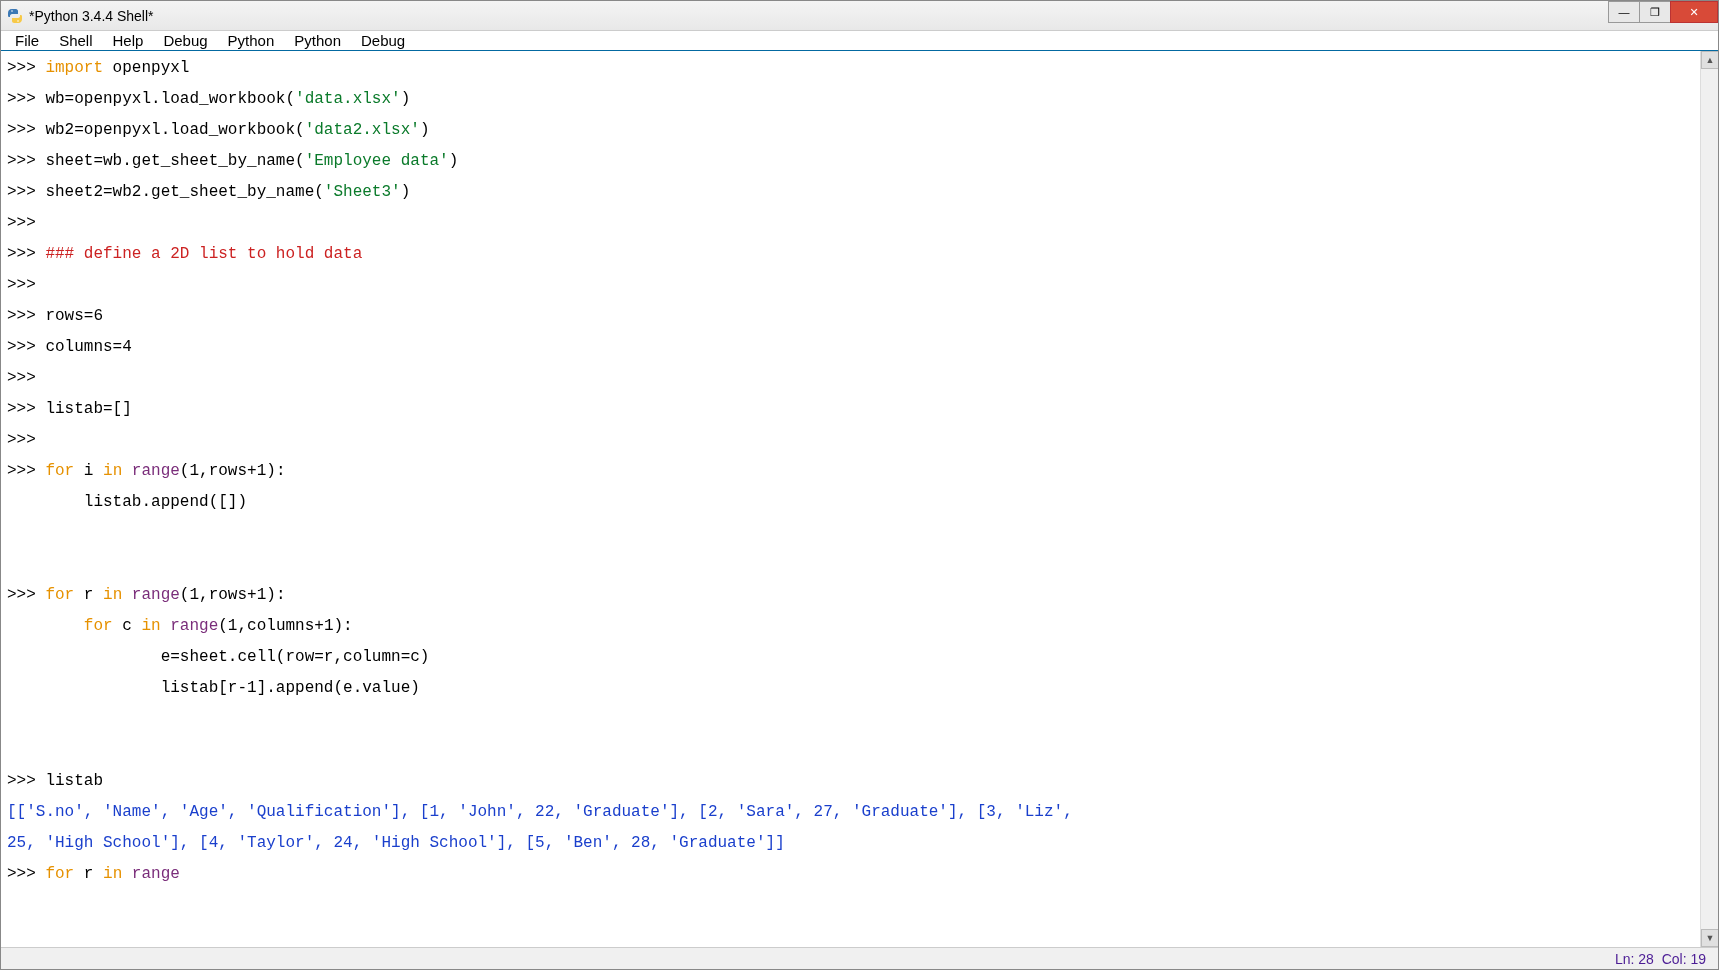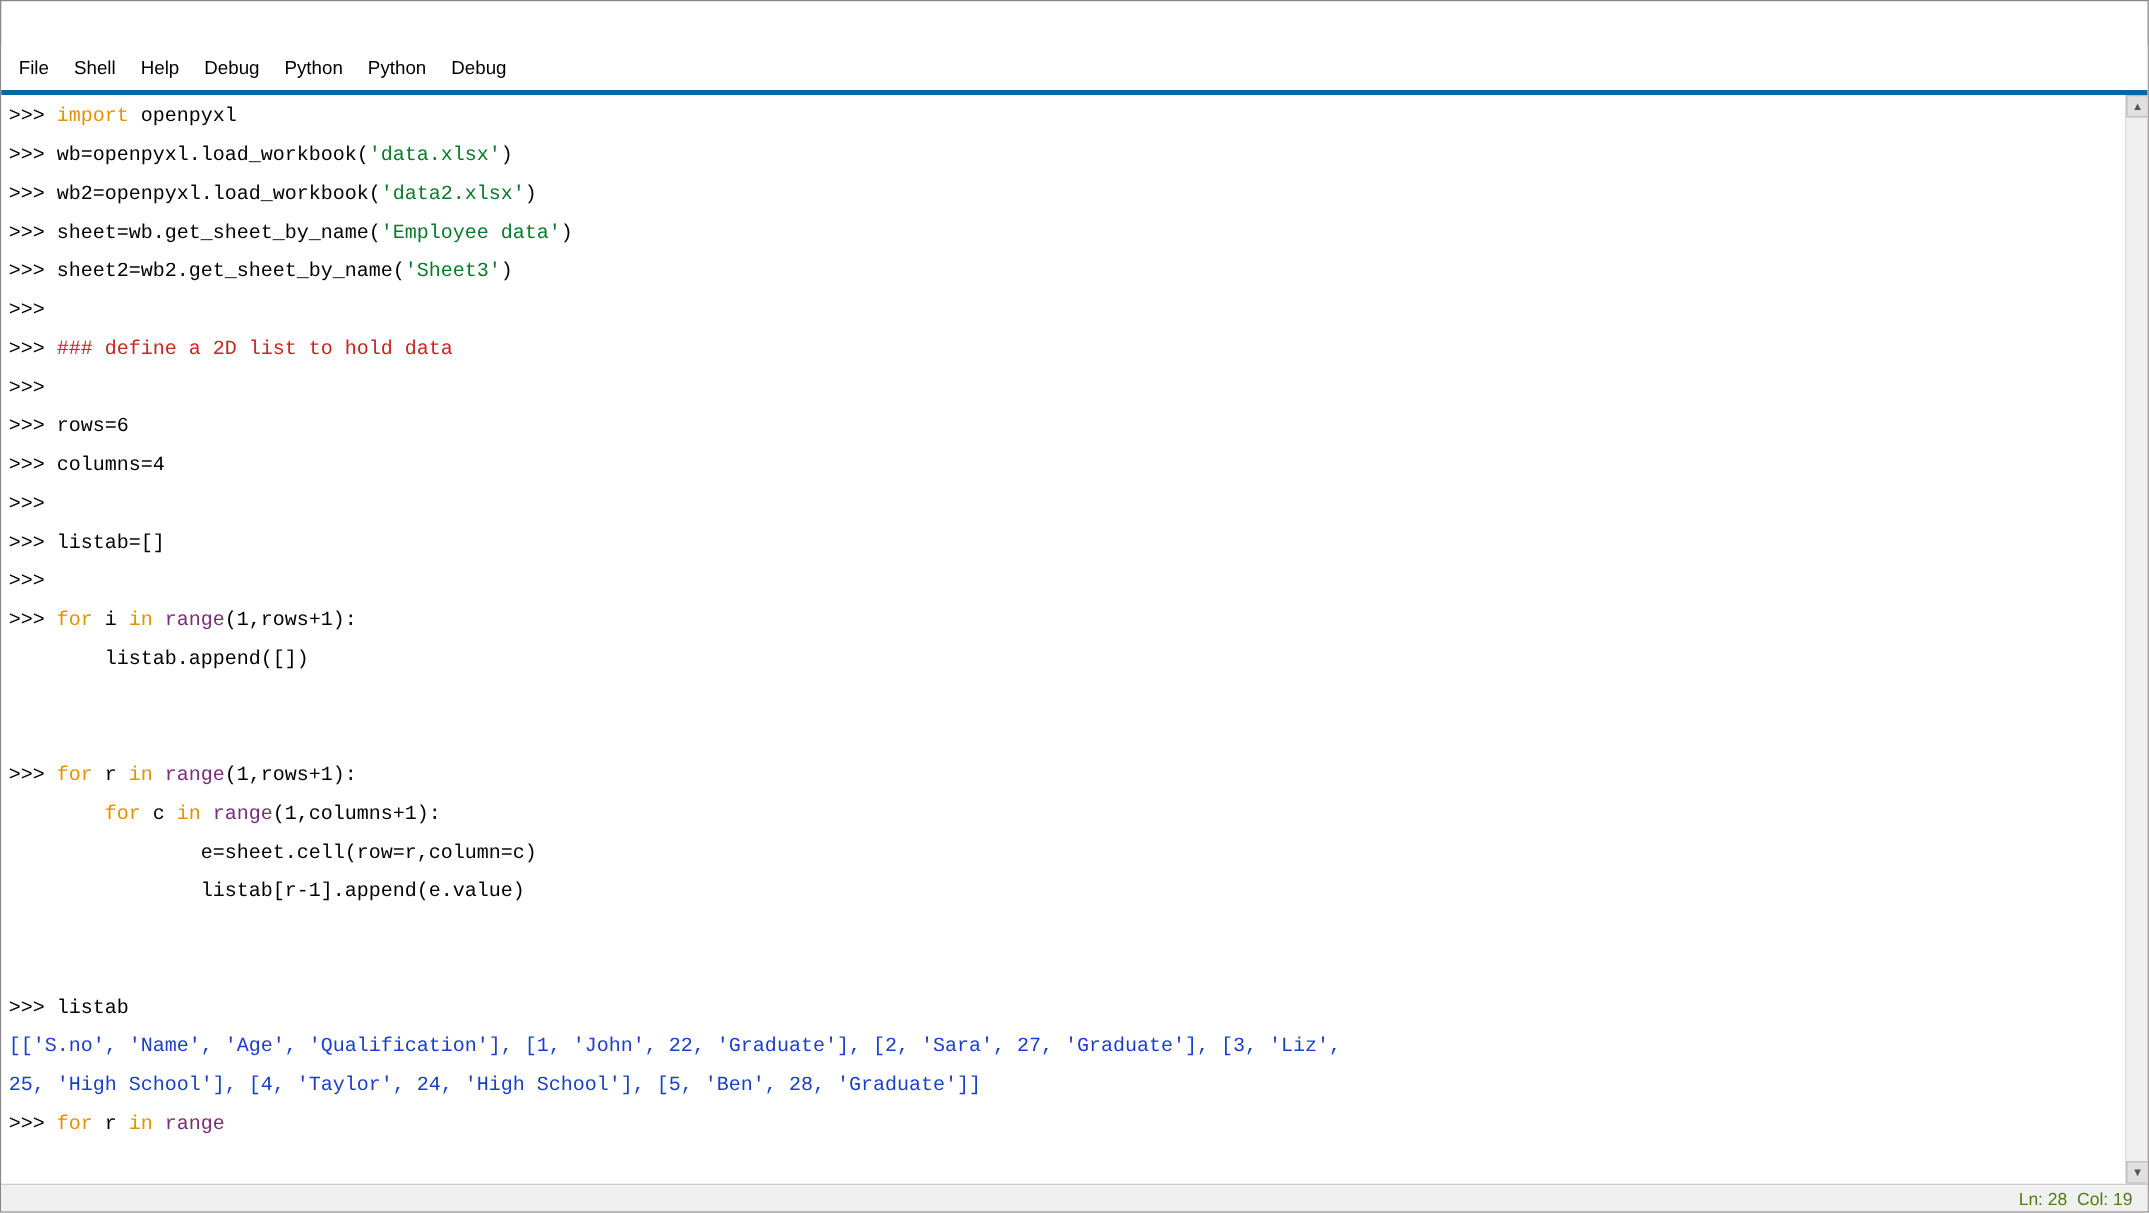--- a/index.html
+++ b/index.html
@@ -55,28 +55,27 @@
   font-size: 11px;
   margin-left: -1px;
 }
 .win-btn.close {
   background: #d84a38;
   color: #fff;
   border-color: #b33;
   width: 48px;
 }
 .menubar {
-  height: 39px;
+  height: 20px;
   background: #fff;
-  border-bottom: 4px solid #0369a1;
+  border-bottom: 1px solid #0369a1;
   display: flex;
   align-items: center;
   padding-left: 4px;
   font-size: 15px;
-  margin-top: 36px;
 }
 .menu-item {
   padding: 2px 10px;
   cursor: default;
 }
 .content-wrap {
   flex: 1;
   display: flex;
   overflow: hidden;
 }
@@ -108,35 +107,51 @@
 .scroll-arrow.down { position: absolute; bottom: 0; }
 .statusbar {
   height: 22px;
   background: #f0f0f0;
   border-top: 1px solid #ccc;
   display: flex;
   justify-content: flex-end;
   align-items: center;
   padding-right: 12px;
   font-size: 14px;
-  color: #4d7c0f;
+  color: #4c1d95;
 }
 
 .kw { color: #e69100; } 
 .str { color: #0a7a2a; } 
 .cmt { color: #cc2222; } 
 .bi { color: #7a2d7a; }  
 .out { color: #1a3fcc; } 
 .prompt { color: #000; }
 </style>
 </head>
 <body>
 
 <div class="window">
 
+  <div class="titlebar">
+    <span class="titlebar-icon">
+      <svg width="16" height="16" viewBox="0 0 16 16">
+          <path d="M5 1h4c1 0 2 1 2 2v3H5c-1 0-2 1-2 2v1H2c-1 0-1-1-1-2V5c0-2 1-4 4-4z" fill="#3b78b5"></path>
+          <path d="M11 15H7c-1 0-2-1-2-2v-3h6c1 0 2-1 2-2V7h1c1 0 1 1 1 2v2c0 2-1 4-4 4z" fill="#f7c948"></path>
+          <circle cx="5" cy="3" r="0.8" fill="#fff"></circle>
+          <circle cx="11" cy="13" r="0.8" fill="#fff"></circle>
+        </svg>
+    </span>
+    <span class="titlebar-title">*Python 3.4.4 Shell*</span>
+    <div class="win-controls">
+      <div class="win-btn">—</div>
+      <div class="win-btn">❐</div>
+      <div class="win-btn close">✕</div>
+    </div>
+  </div>
 
   <div class="menubar">
     <div class="menu-item">File</div>
     <div class="menu-item">Shell</div>
     <div class="menu-item">Help</div>
     <div class="menu-item">Debug</div>
     <div class="menu-item">Python</div>
     <div class="menu-item">Python</div>
     <div class="menu-item">Debug</div>
   </div>

